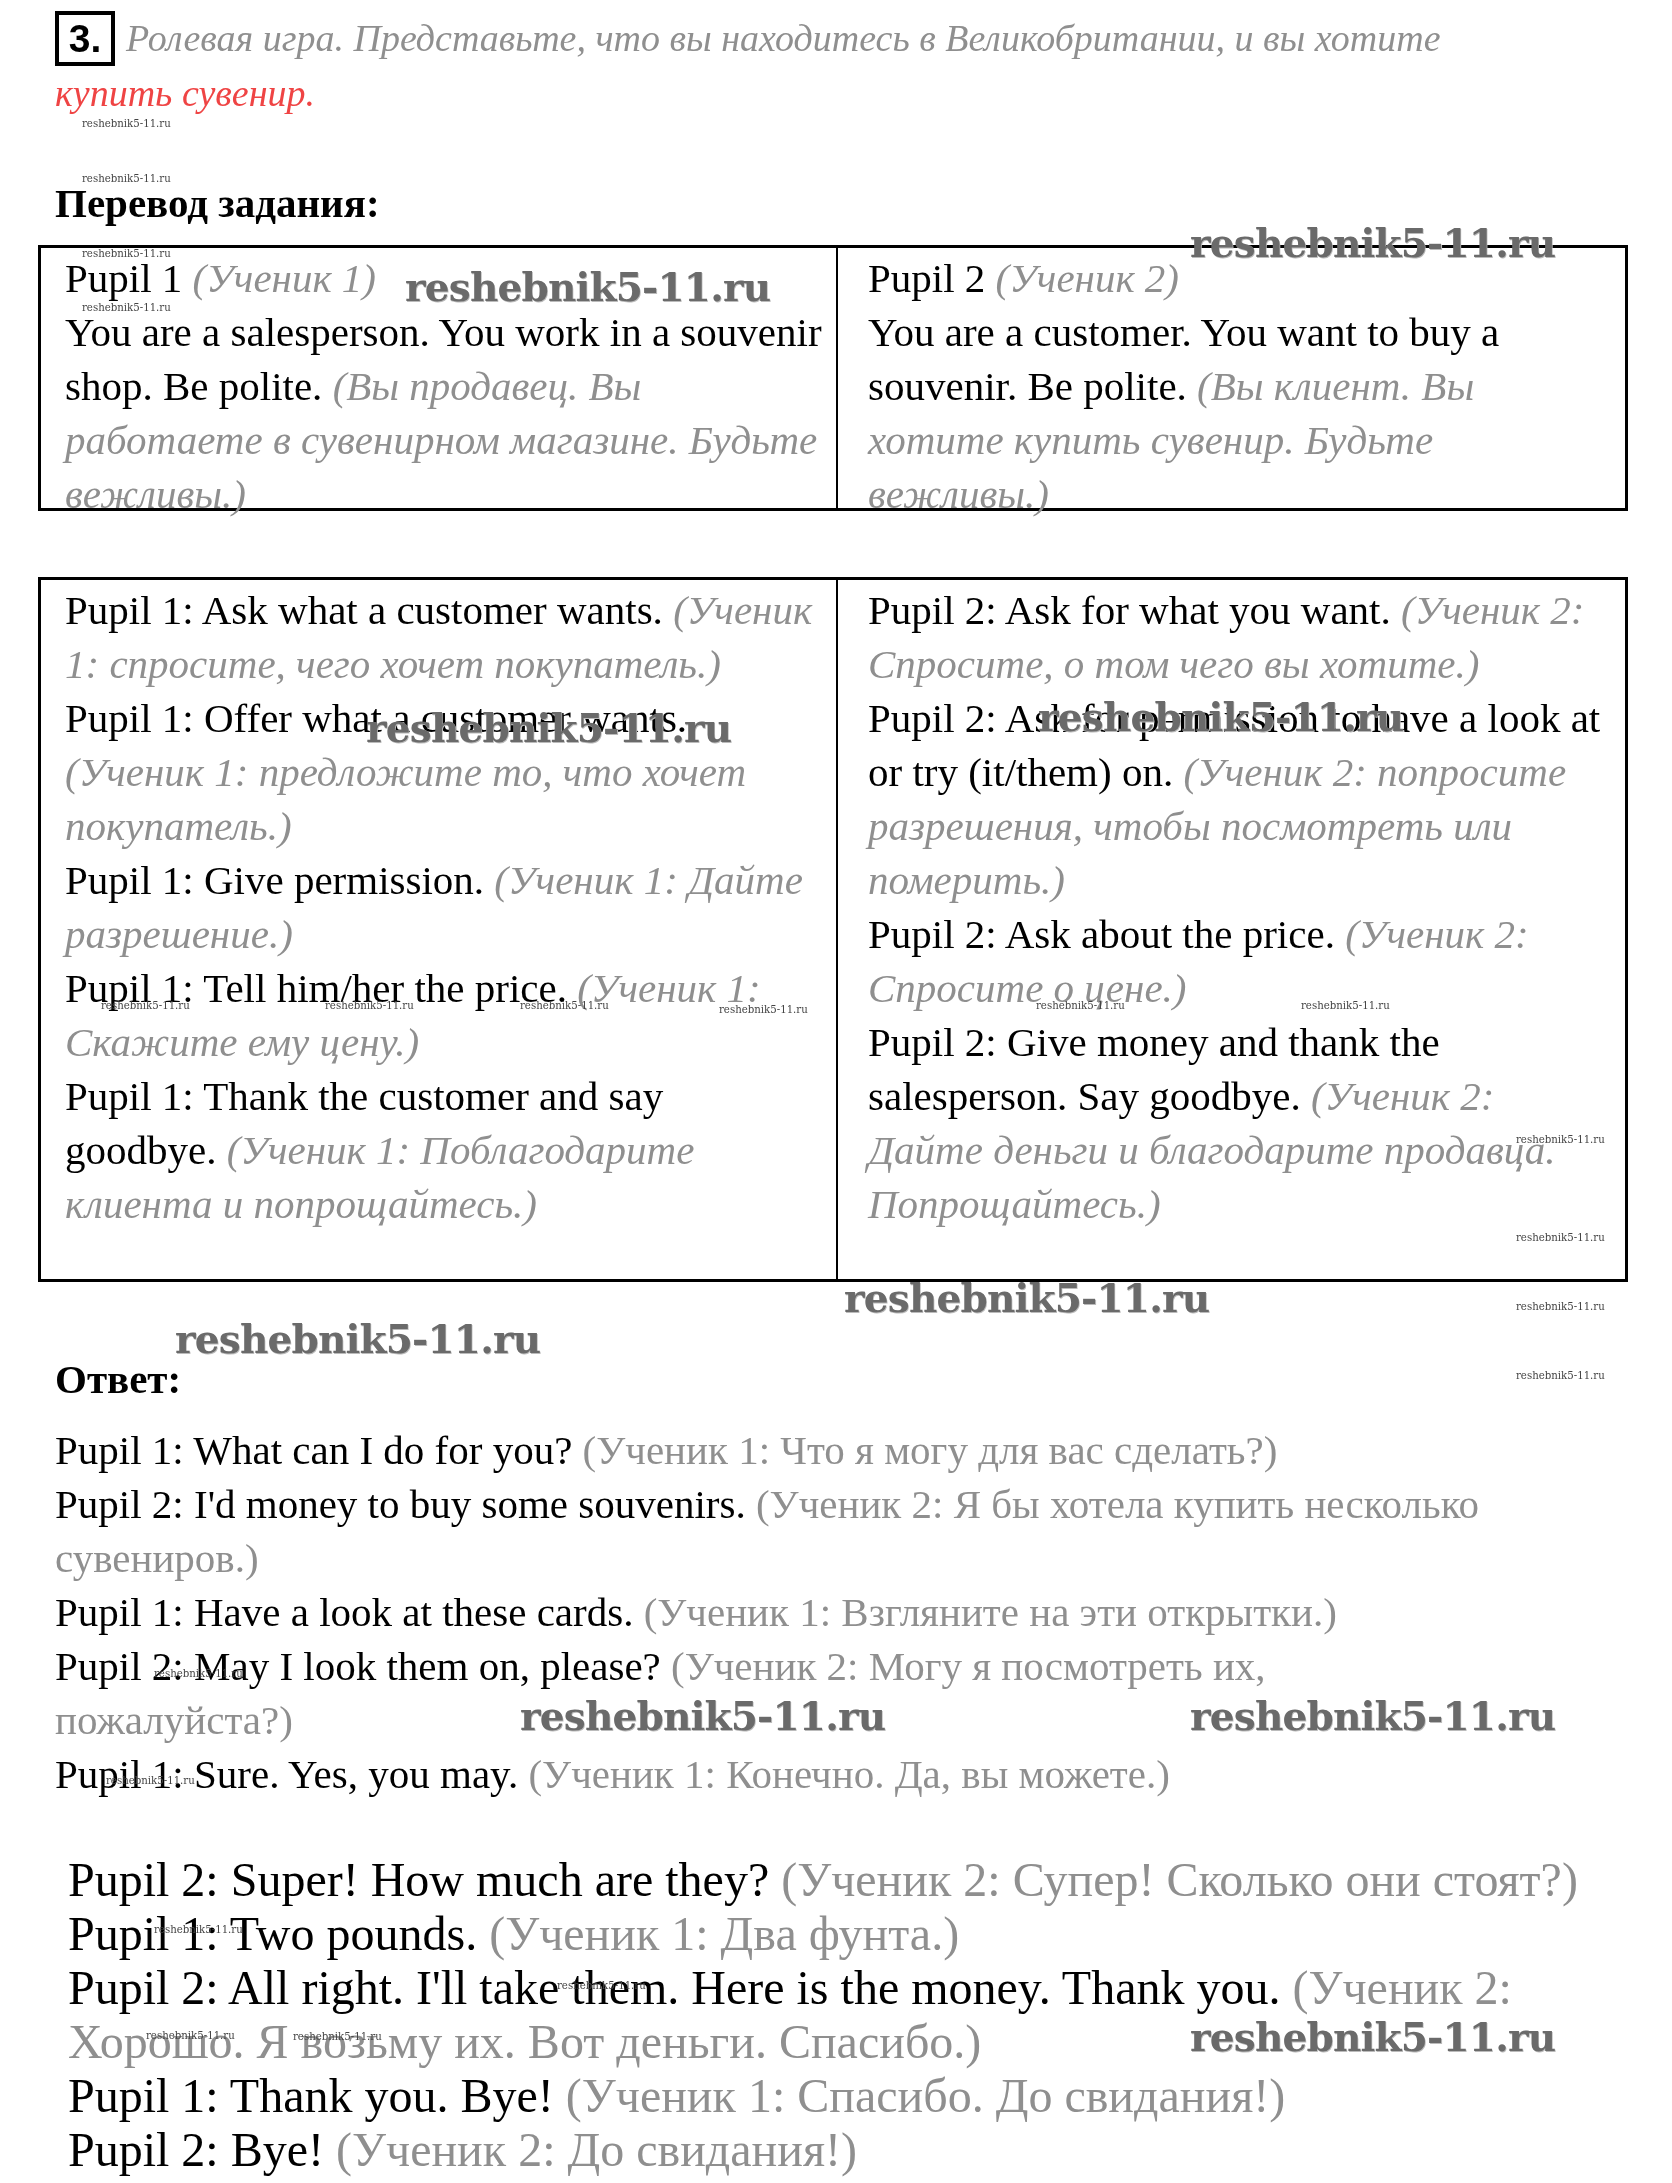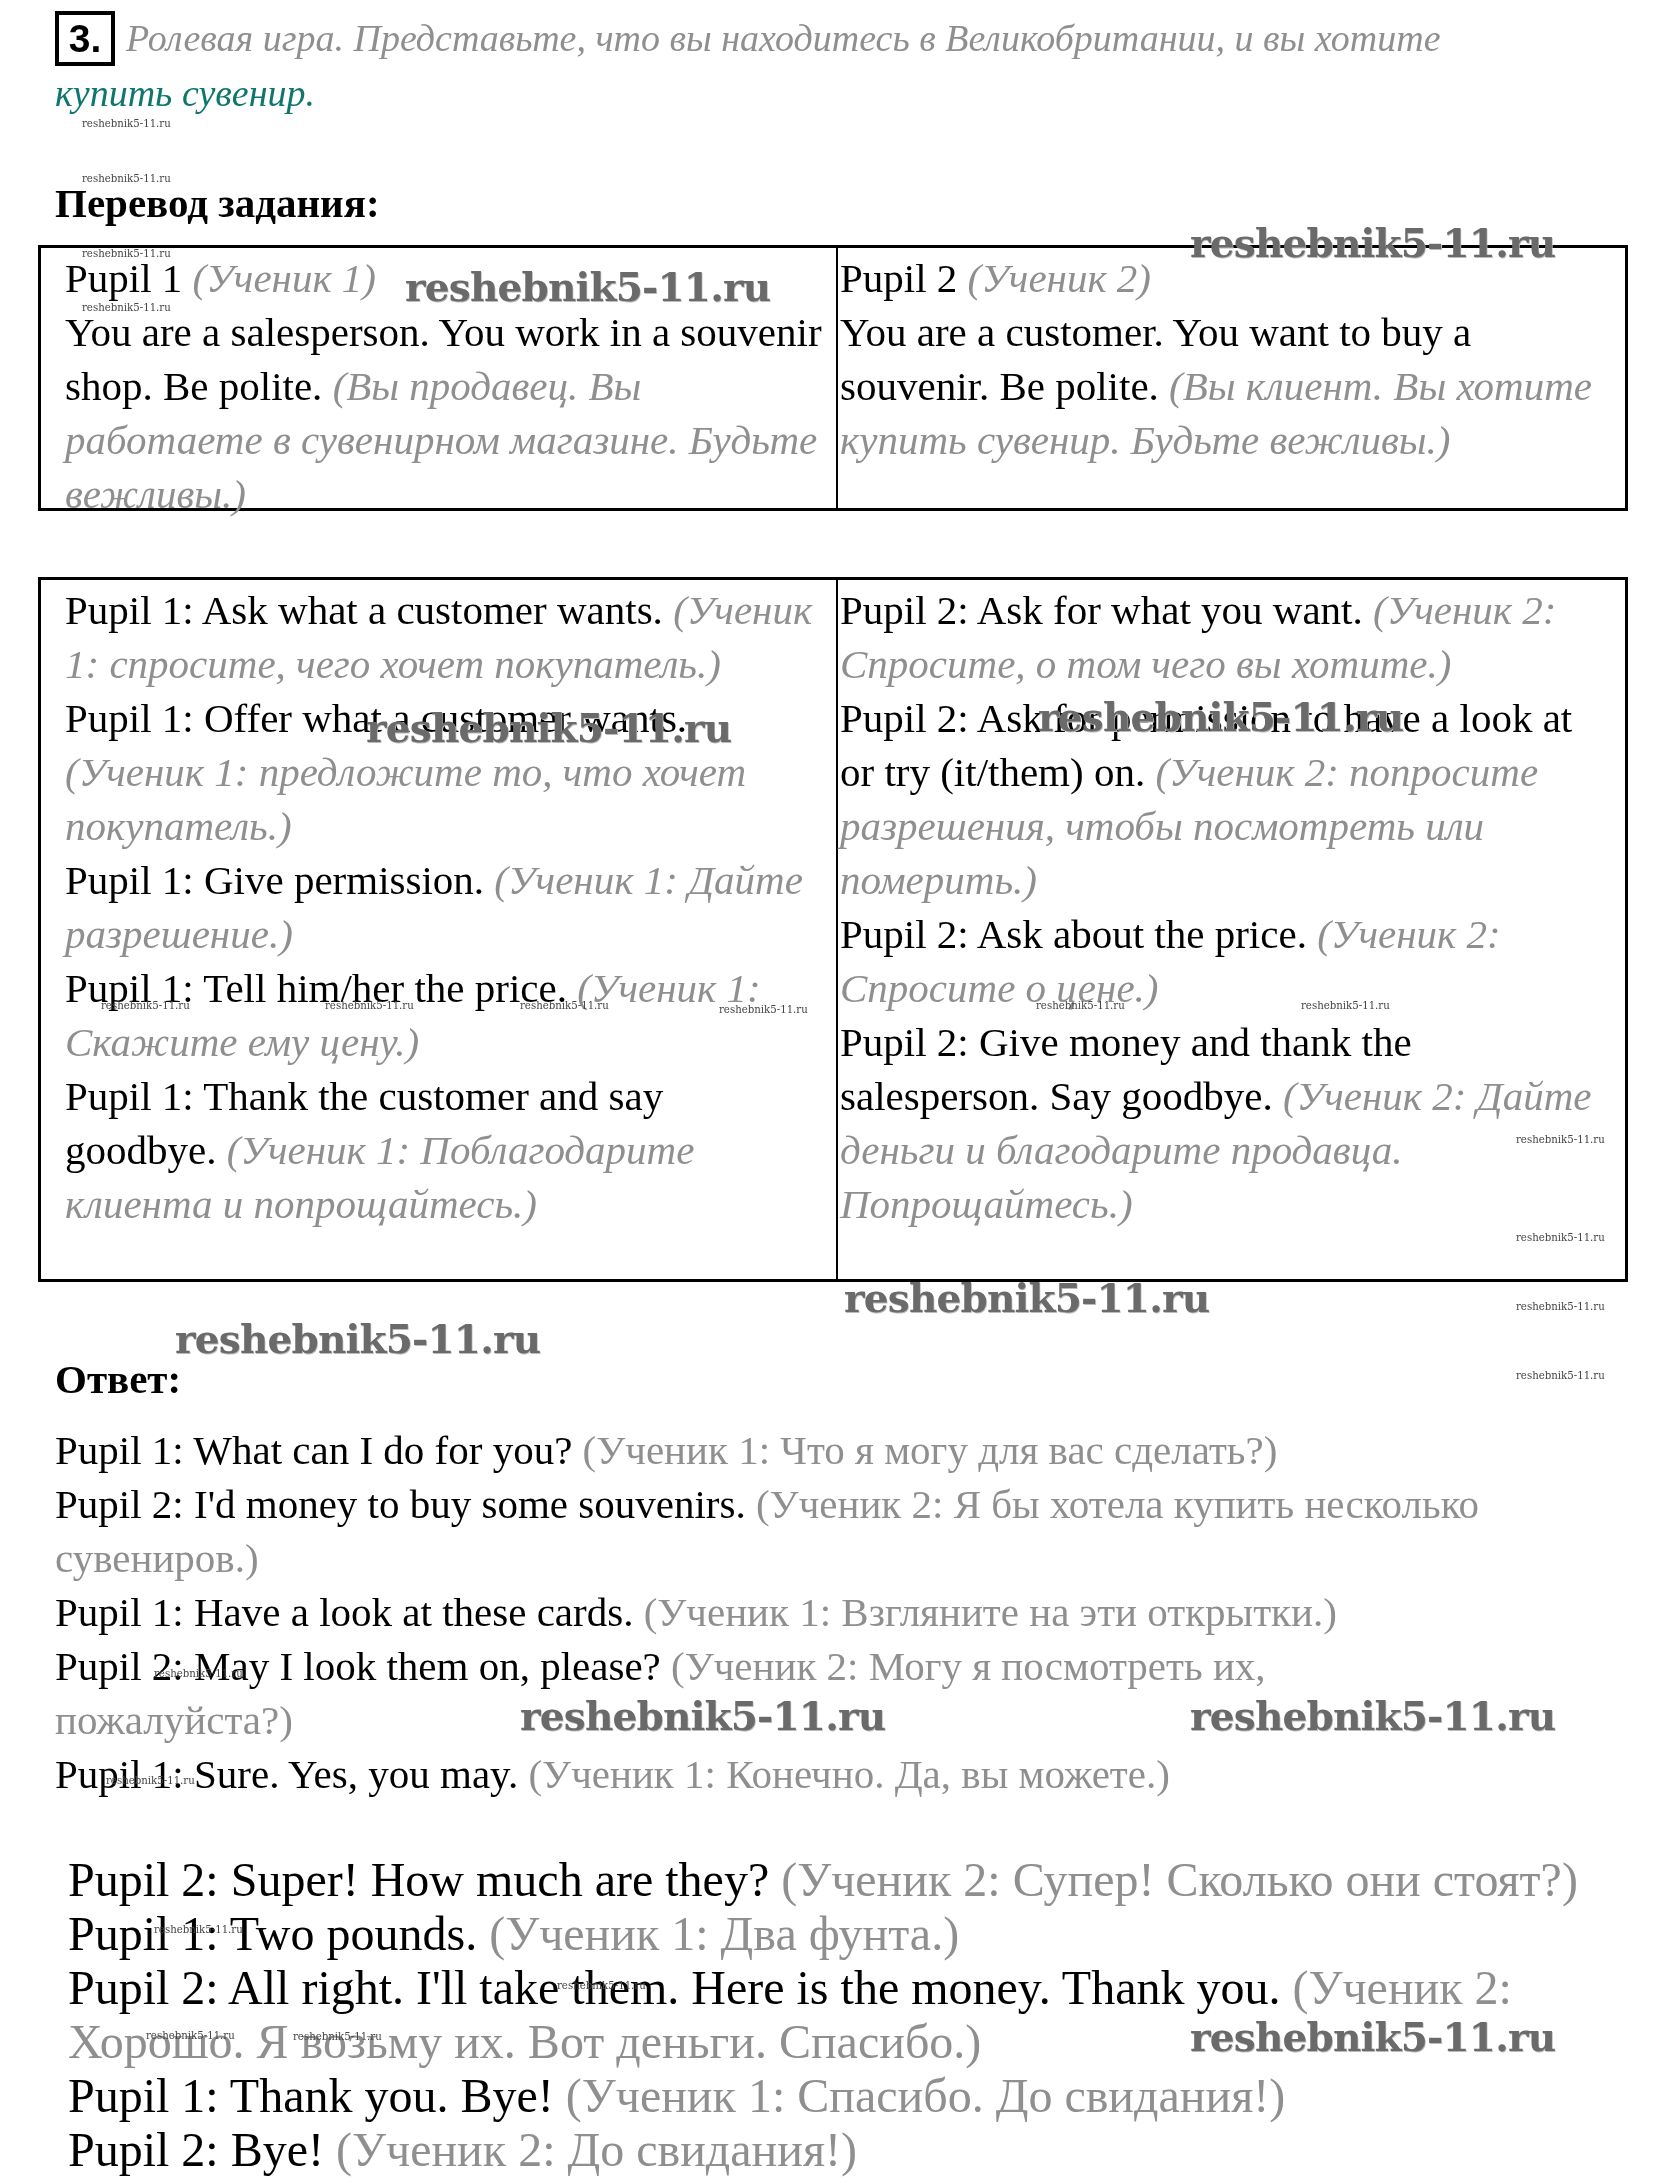--- a/index.html
+++ b/index.html
@@ -5,26 +5,26 @@
   html, body { margin:0; padding:0; background:#ffffff; }
   body { width:1672px; height:2183px; position:relative; overflow:hidden;
          font-family:"Liberation Serif","DejaVu Serif",serif; color:#000; }
   .abs { position:absolute; }
   .ru { color:#8f8f8f; }
   .it { font-style:italic; }
   .num-box { left:55px; top:11px; width:52px; height:47px; border:4.7px solid #000;
              font-family:"Liberation Sans",sans-serif; font-weight:bold; font-size:39px;
              line-height:47px; text-align:center; box-sizing:content-box; }
   .task { left:126px; top:7.9px; font-size:38px; line-height:61px; font-style:italic; color:#8f8f8f; width:1496px; }
-  .task2 { left:55px; top:63px; font-size:38px; line-height:61px; font-style:italic; color:#0f766e; }
+  .task2 { left:55px; top:63px; font-size:38px; line-height:61px; font-style:italic; color:#ef4444; }
   .heading { font-weight:bold; font-size:41px; line-height:47px; }
   .tbl { left:38px; width:1590px; border:3.1px solid #000; box-sizing:border-box; display:flex; }
   .cell { box-sizing:border-box; padding:3.1px 14px 0 17.3px; font-size:41px; line-height:54px; }
   .cell.left { width:797px; border-right:2.4px solid #000;padding-left:24px; }
-  .cell.right { flex:1; padding-left:2px; }
+  .cell.right { flex:1; padding-left:30px; }
   .para { margin:0; }
   .answer { left:55px; width:1575px; font-size:41px; line-height:54px; }
   .answer2 { left:68px; width:1575px; font-size:48px; line-height:54px; }
   .wm-big { font-family:"DejaVu Serif",serif; font-weight:bold; font-size:39px; color:#6a6a6a;
             letter-spacing:-0.8px; text-shadow:0.8px 0.8px 0 #bbb; white-space:nowrap; }
   .wm-small { font-family:"DejaVu Serif",serif; font-size:10.2px; color:#444; white-space:nowrap; }
 </style>
 </head>
 <body>
 

